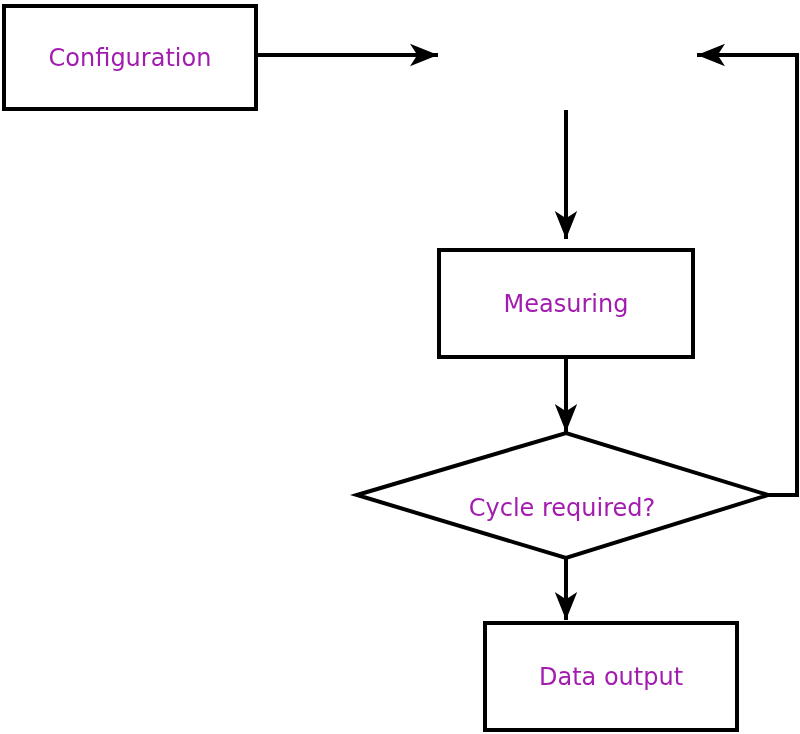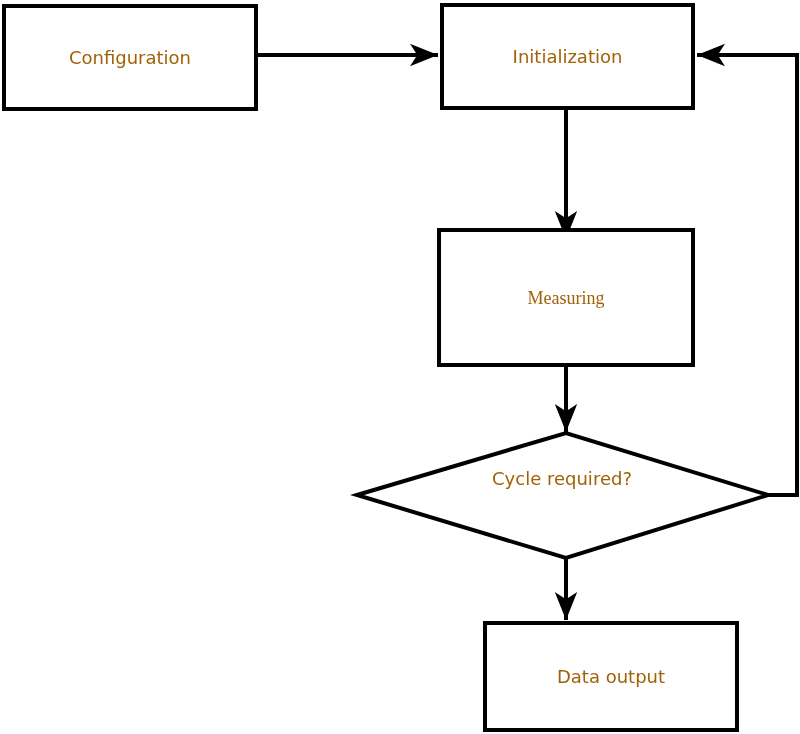--- a/index.html
+++ b/index.html
@@ -39,29 +39,29 @@
     box-sizing: border-box;
     background: #ffffff;
     border: 4px solid #000000;
     display: flex;
     align-items: center;
     justify-content: center;
   }
   .free-label {
     position: absolute;
     display: flex;
-    align-items: flex-start;
+    align-items: flex-end;
     justify-content: center;
     pointer-events: none;
   }
   .label {
-    font-size: 18px;
+    font-size: 24px;
     line-height: 1;
     white-space: nowrap;
-    color: #a16207;
+    color: #a21caf;
   }
 </style>
 </head>
 <body>
 
 <div class="canvas">
 
   <svg class="layer" width="800" height="734" viewBox="0 0 800 734">
     <defs>
       <marker id="arrow" viewBox="0 0 10 10" refX="10" refY="5" markerWidth="7" markerHeight="7" orient="auto">
@@ -75,25 +75,22 @@
     <path class="edge" d="M 566 558 L 566 620" marker-end="url(#arrow)"></path>
     <path class="edge" d="M 768 495 L 797 495 L 797 55 L 697 55" marker-end="url(#arrow)"></path>
 
     <polygon class="diamond" points="357,495 566,433 768,495 566,558"></polygon>
   </svg>
 
   <div class="node" style="left:2px; top:4px; width:256px; height:107px;">
     <span class="label">Configuration</span>
   </div>
 
-  <div class="node" style="left:440px; top:3px; width:255px; height:107px;">
-    <span class="label">Initialization</span>
-  </div>
 
-  <div class="node" style="left:437px; top:228px; width:258px; height:139px;font-family:Liberation Serif, serif;">
+  <div class="node" style="left:437px; top:248px; width:258px; height:111px;">
     <span class="label">Measuring</span>
   </div>
 
   <div class="free-label" style="left:402px; top:470px; width:320px; height:50px;">
     <span class="label">Cycle required?</span>
   </div>
 
   <div class="node" style="left:439px; top:621px; width:256px; height:111px;margin-left:44px;">
     <span class="label">Data output</span>
   </div>

